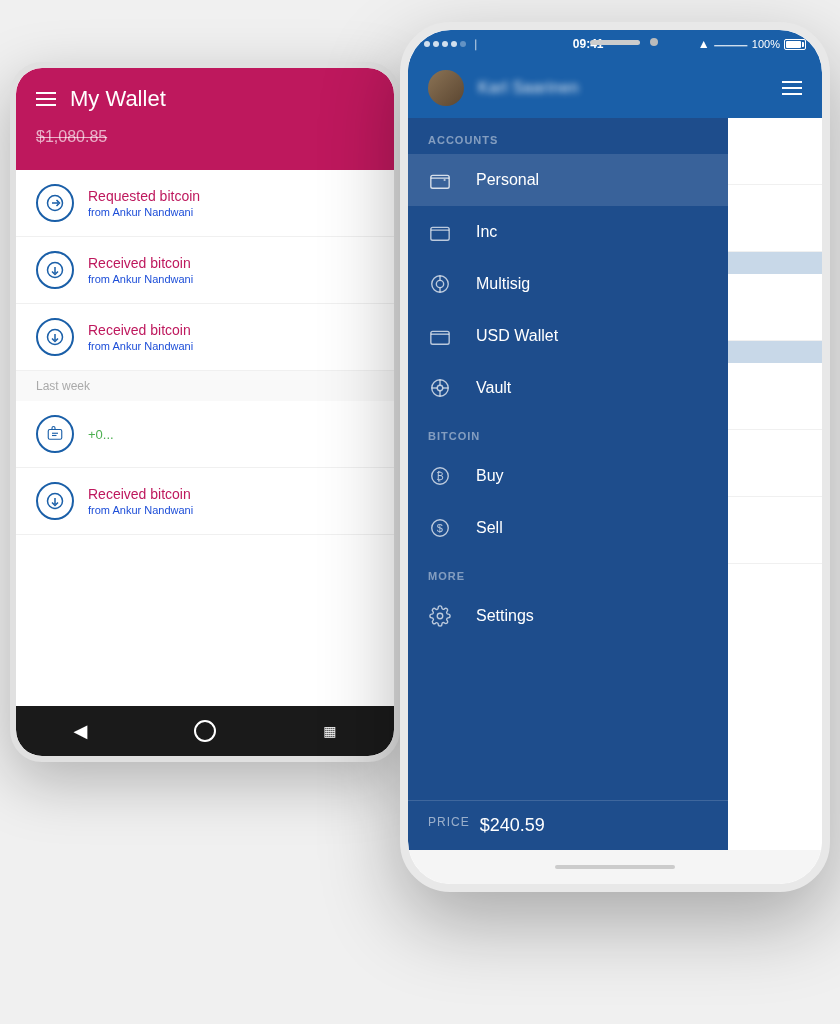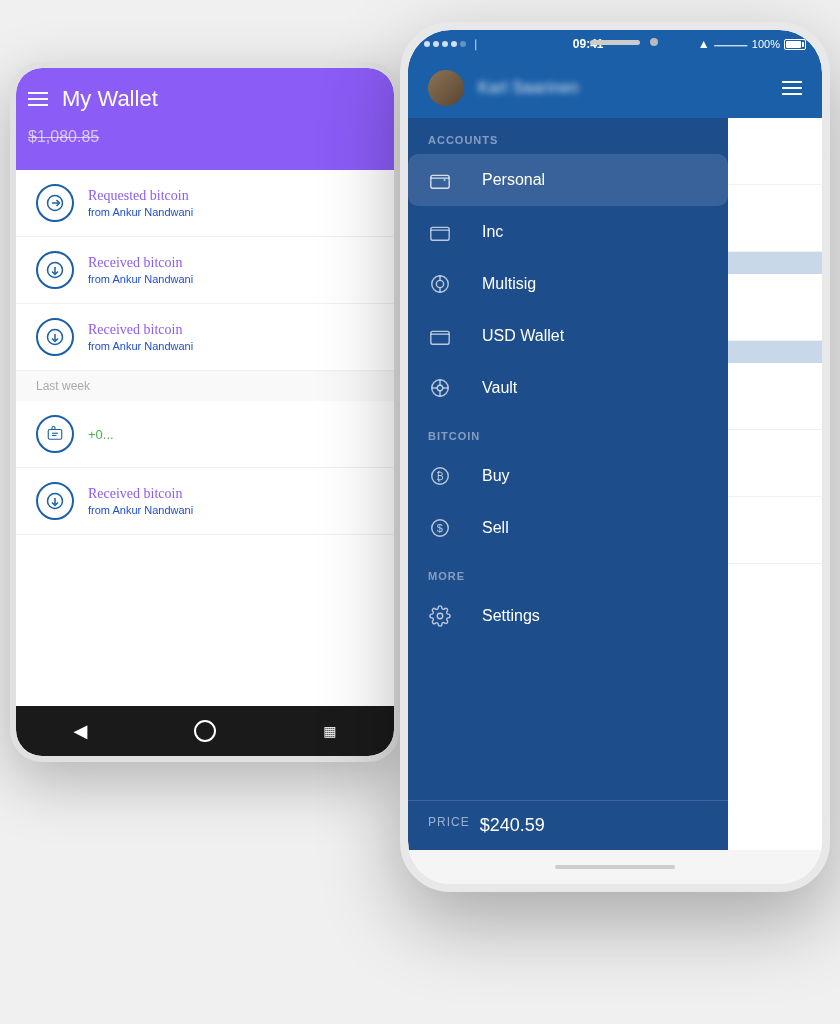--- a/index.html
+++ b/index.html
@@ -37,22 +37,22 @@
     .android-inner {
       width: 100%;
       height: 100%;
       display: flex;
       flex-direction: column;
       border-radius: 26px;
       overflow: hidden;
     }
 
     .android-header {
-      background: #8b5cf6;
-      padding: 18px 12px 24px;
+      background: #be185d;
+      padding: 18px 20px 24px;
       flex-shrink: 0;
     }
 
     .android-header-top {
       display: flex;
       align-items: center;
       gap: 14px;
       margin-bottom: 16px;
     }
 
@@ -127,25 +127,24 @@
     .tx-icon.bought svg {
       width: 18px;
       height: 18px;
     }
 
     .tx-details {
       flex: 1;
     }
 
     .tx-title {
-      color: #8b5cf6;
+      color: #be185d;
       font-size: 14px;
       font-weight: 500;
       margin-bottom: 2px;
-      font-family: Liberation Serif, serif;
     }
 
     .tx-subtitle {
       color: #1d4ed8;
       font-size: 11px;
     }
 
     .tx-amount-positive {
       color: #4caf50;
       font-size: 13px;
@@ -433,23 +432,22 @@
       font-size: 11px;
       color: rgba(255,255,255,0.45);
       letter-spacing: 1px;
       font-weight: 700;
     }
 
     .drawer-item {
       display: flex;
       align-items: center;
       padding: 14px 20px;
-      gap: 30px;
+      gap: 24px;
       cursor: pointer;
-      border-radius: 10px;
     }
 
     .drawer-item.active {
       background: rgba(255,255,255,0.12);
     }
 
     .drawer-item-icon {
       width: 24px;
       height: 24px;
       display: flex;

